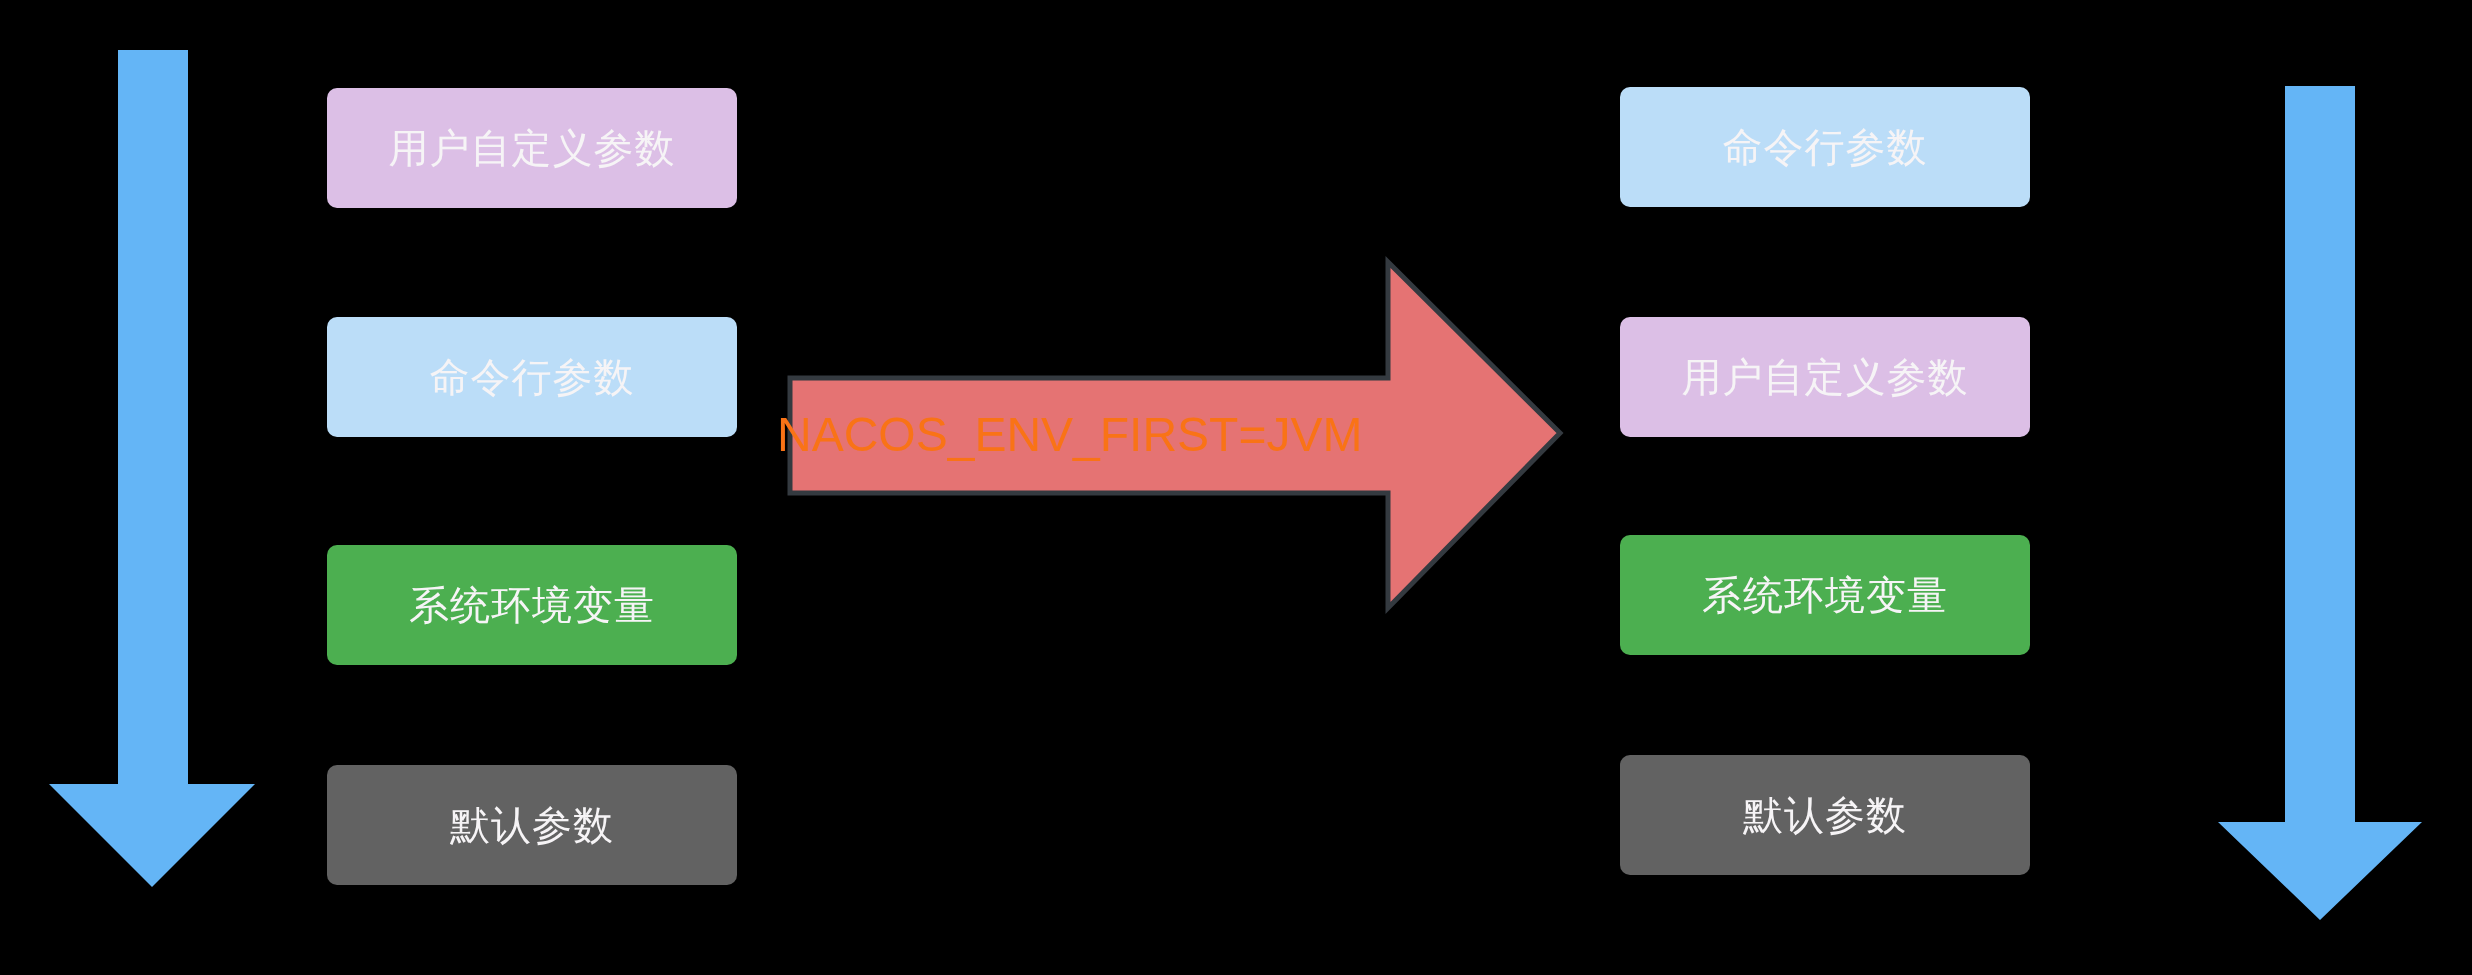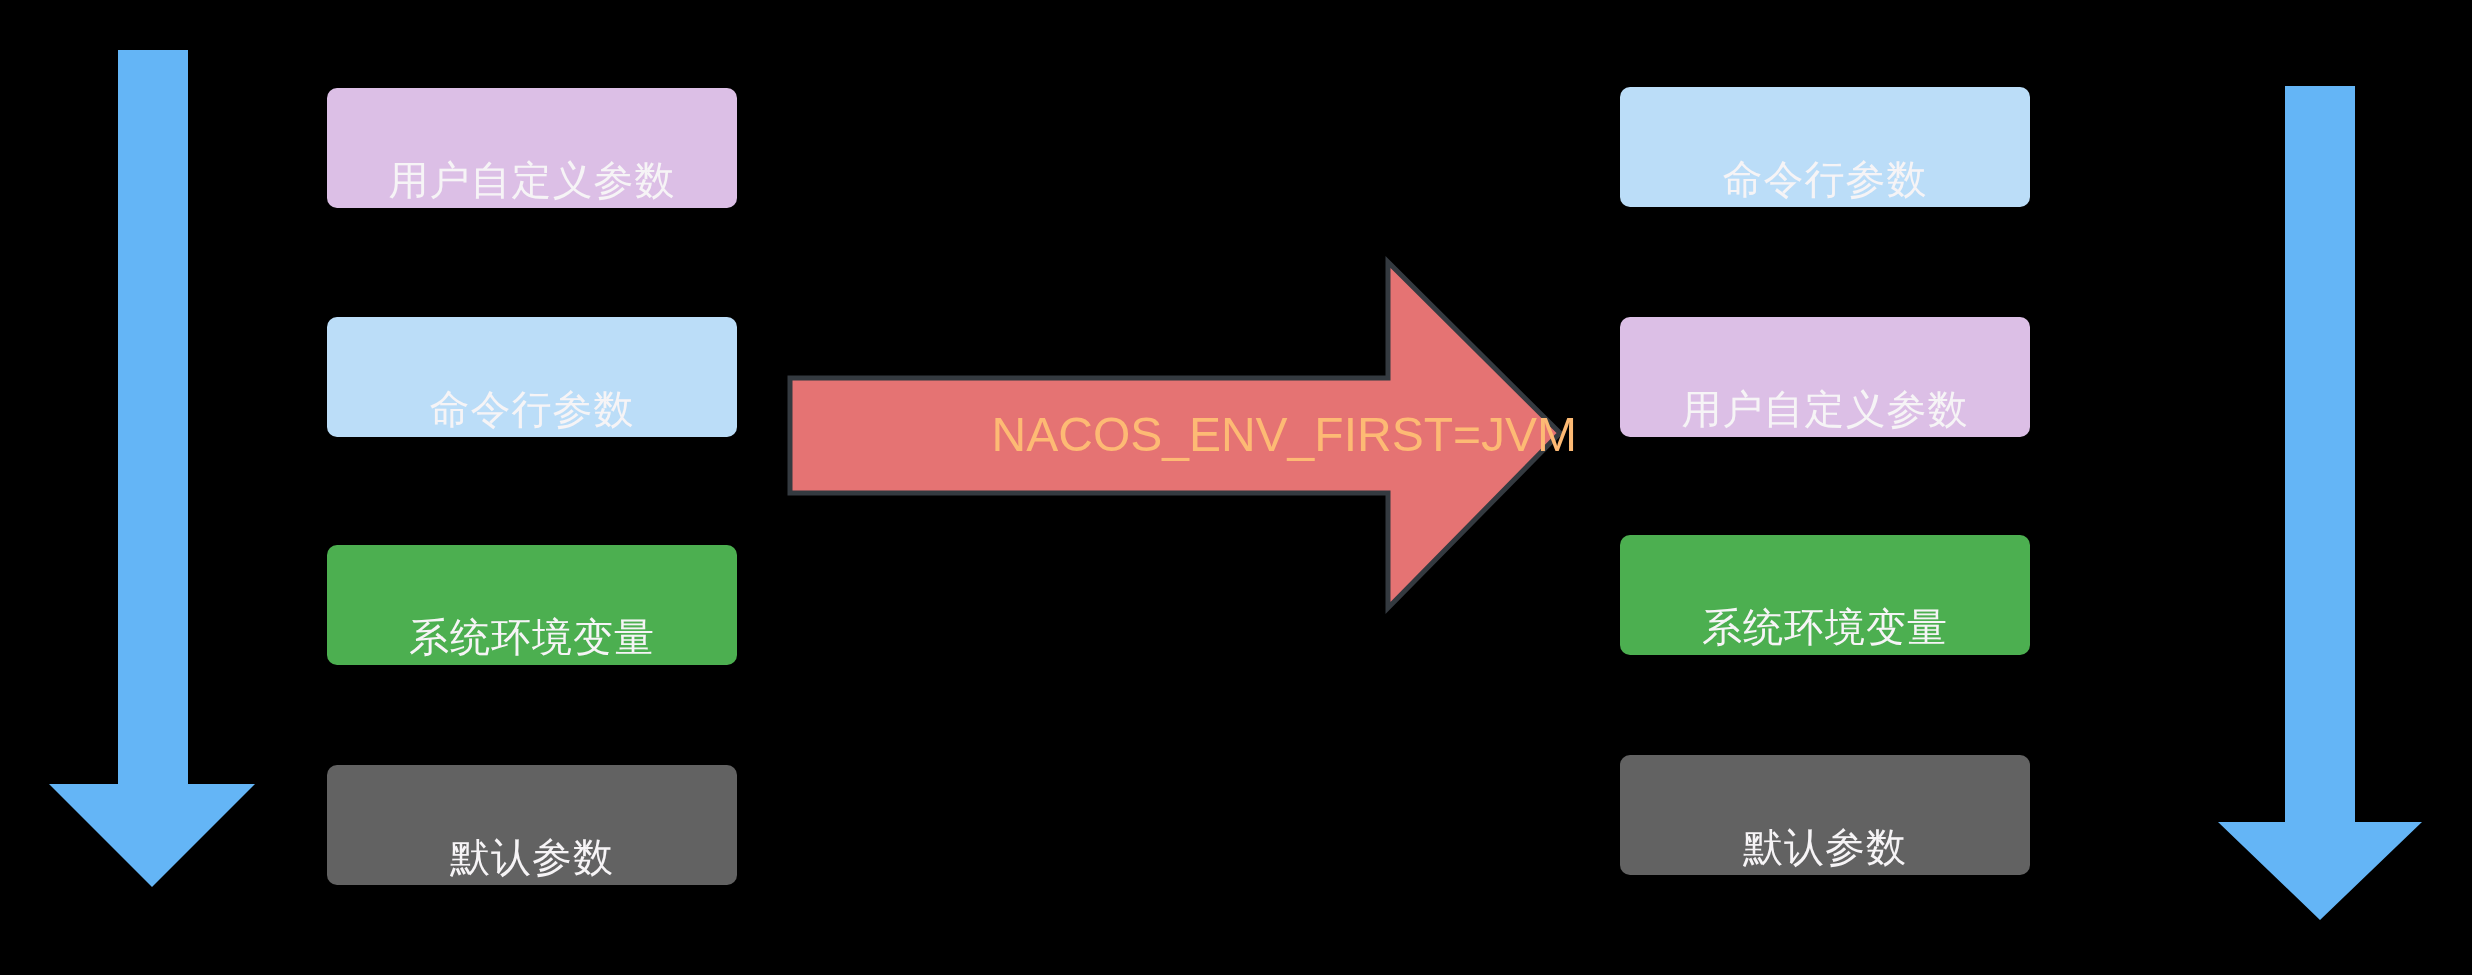--- a/index.html
+++ b/index.html
@@ -22,21 +22,21 @@
     width: 2472px;
     height: 975px;
     display: block;
   }
   .param-box {
     position: absolute;
     width: 410px;
     height: 120px;
     border-radius: 10px;
     display: flex;
-    align-items: flex-end;
+    align-items: center;
     justify-content: center;
   }
   .box-label {
     color: #F6F4F6;
     font-size: 40px;
     font-weight: 500;
     letter-spacing: 1px;
     white-space: nowrap;
   }
   
@@ -49,24 +49,24 @@
   .r1 { left: 1620px; top: 317px; }
   .r2 { left: 1620px; top: 535px; }
   .r3 { left: 1620px; top: 755px; }
   .flow-label {
     position: absolute;
     left: 777px;
     top: 403px;
     width: 800px;
     height: 64px;
     line-height: 64px;
-    text-align: right;
+    text-align: left;
     font-size: 48px;
     font-weight: 400;
-    color: #fdba74;
+    color: #f97316;
     letter-spacing: 0px;
     white-space: nowrap;
   }
 </style>
 </head>
 <body>
 
 <div class="canvas">
 
   <svg class="arrows-layer" viewBox="0 0 2472 975" width="2472" height="975" xmlns="http://www.w3.org/2000/svg">

